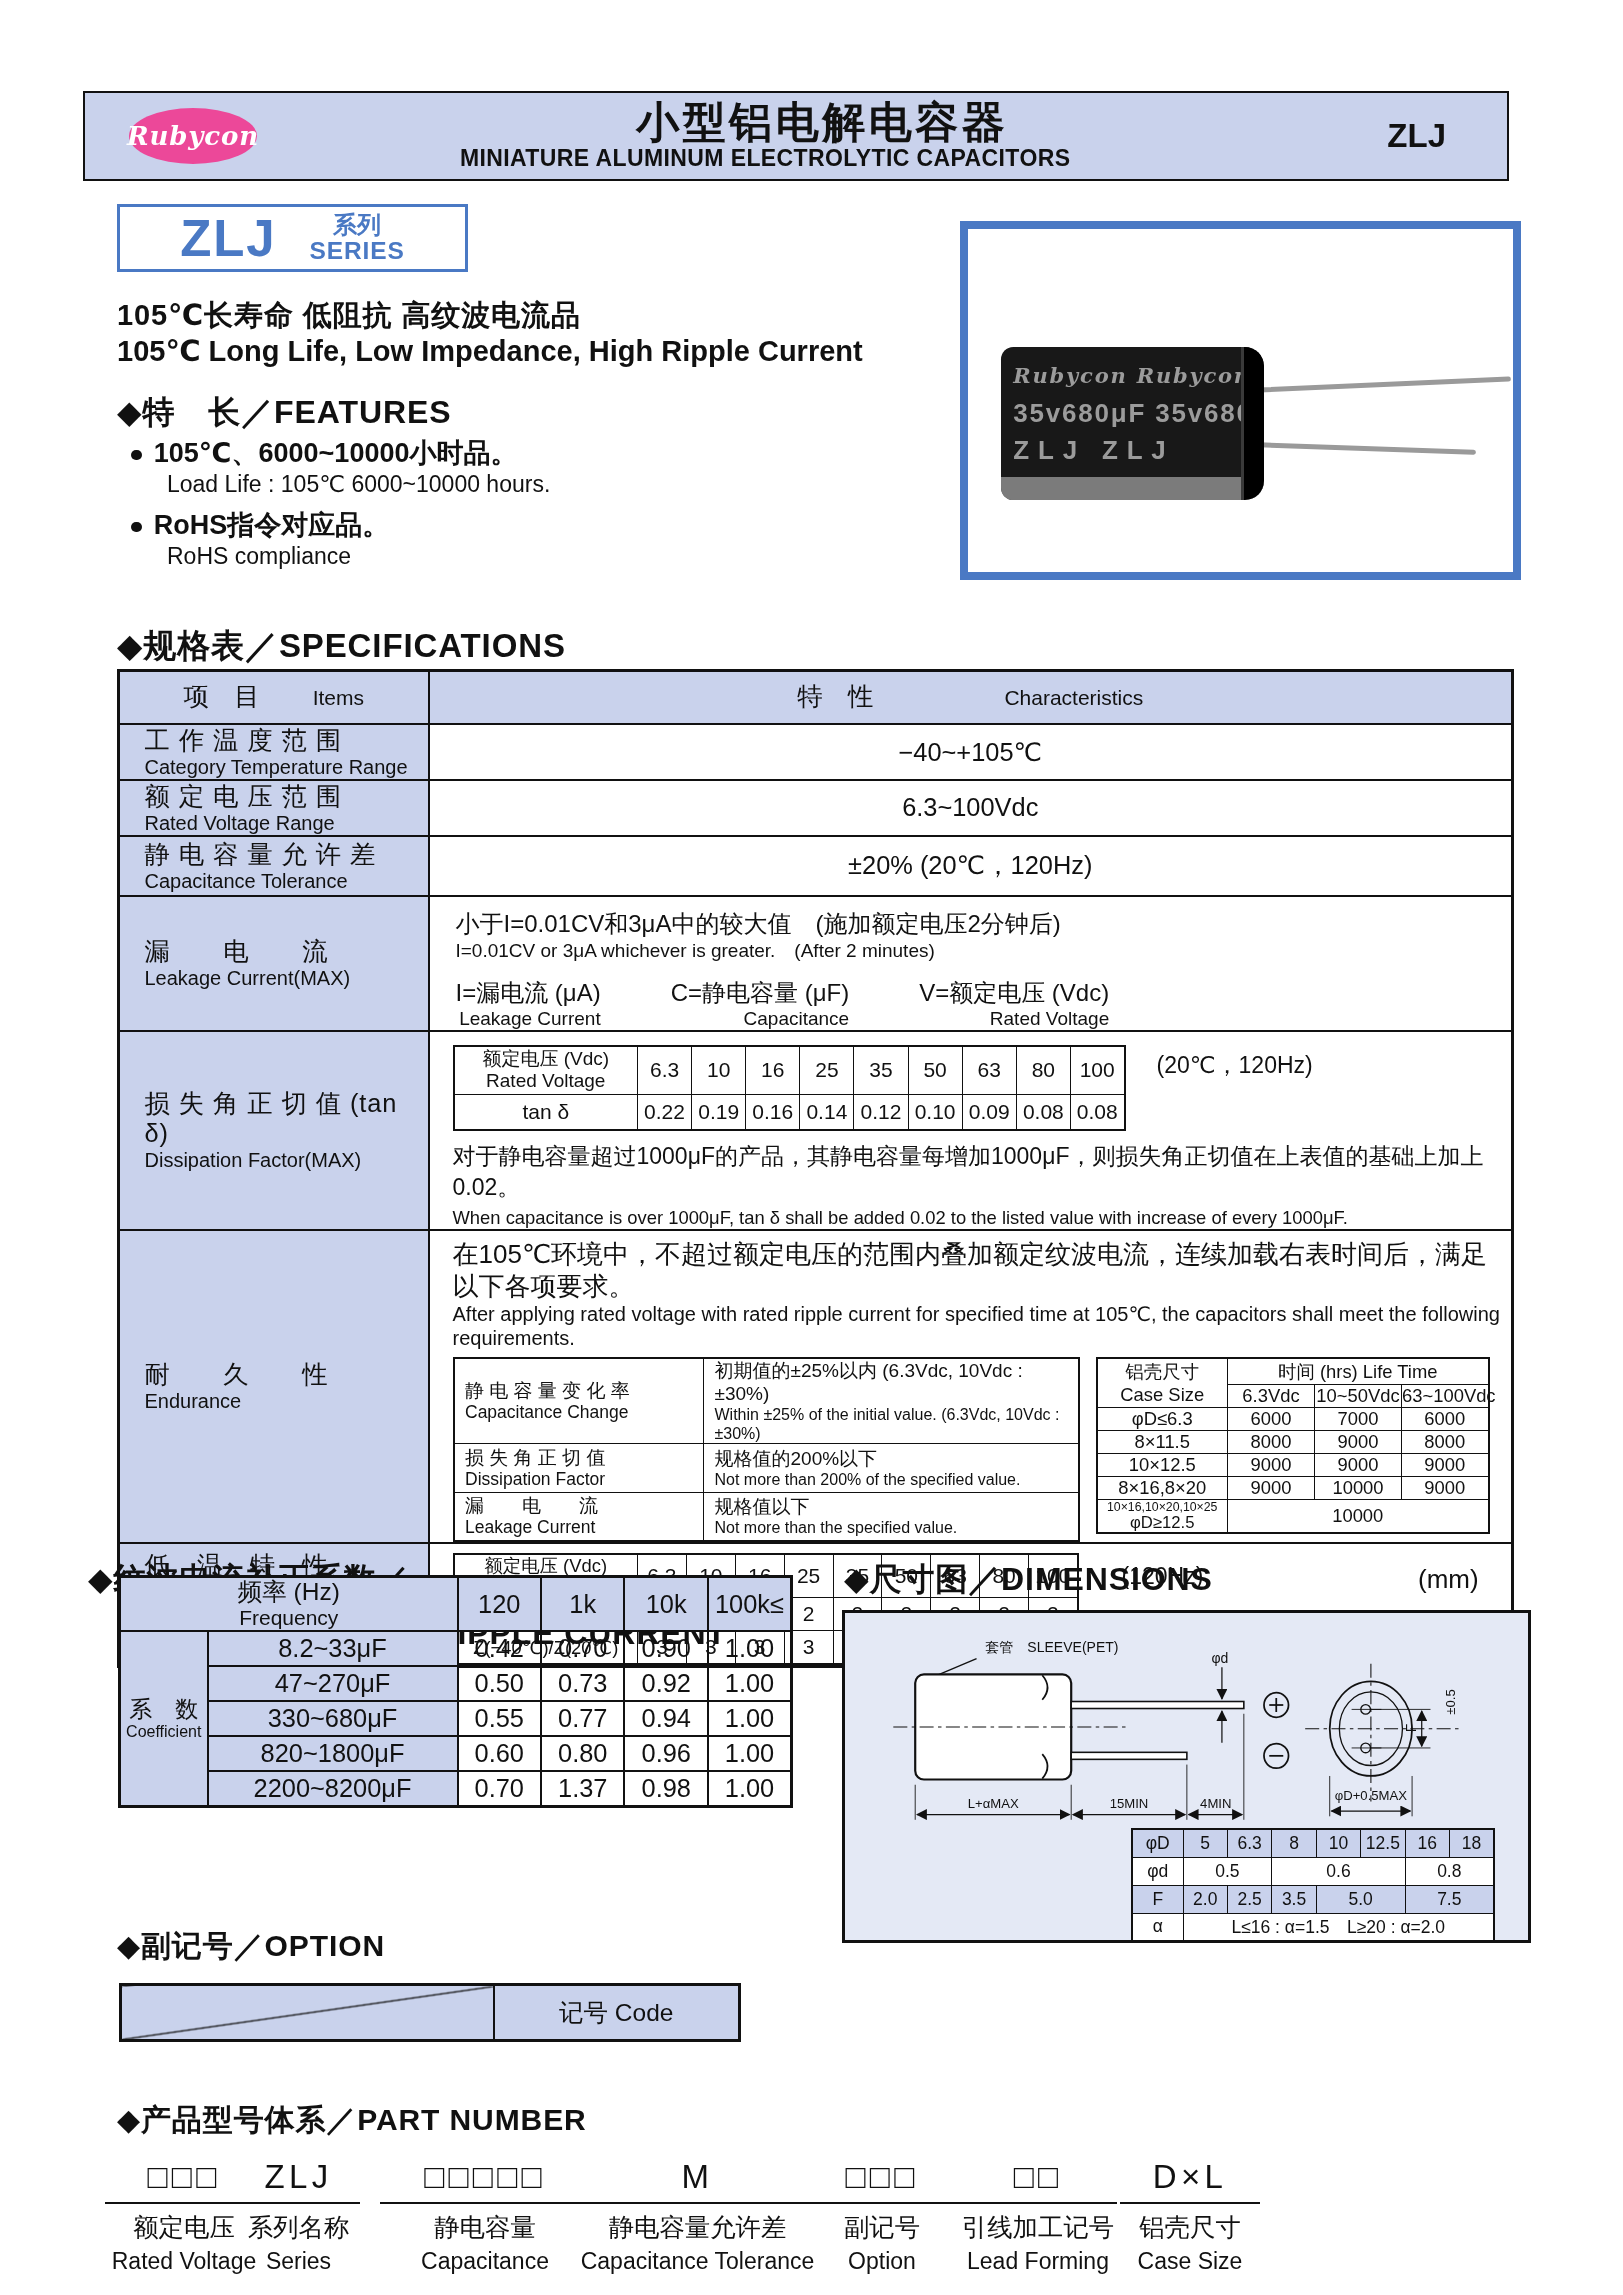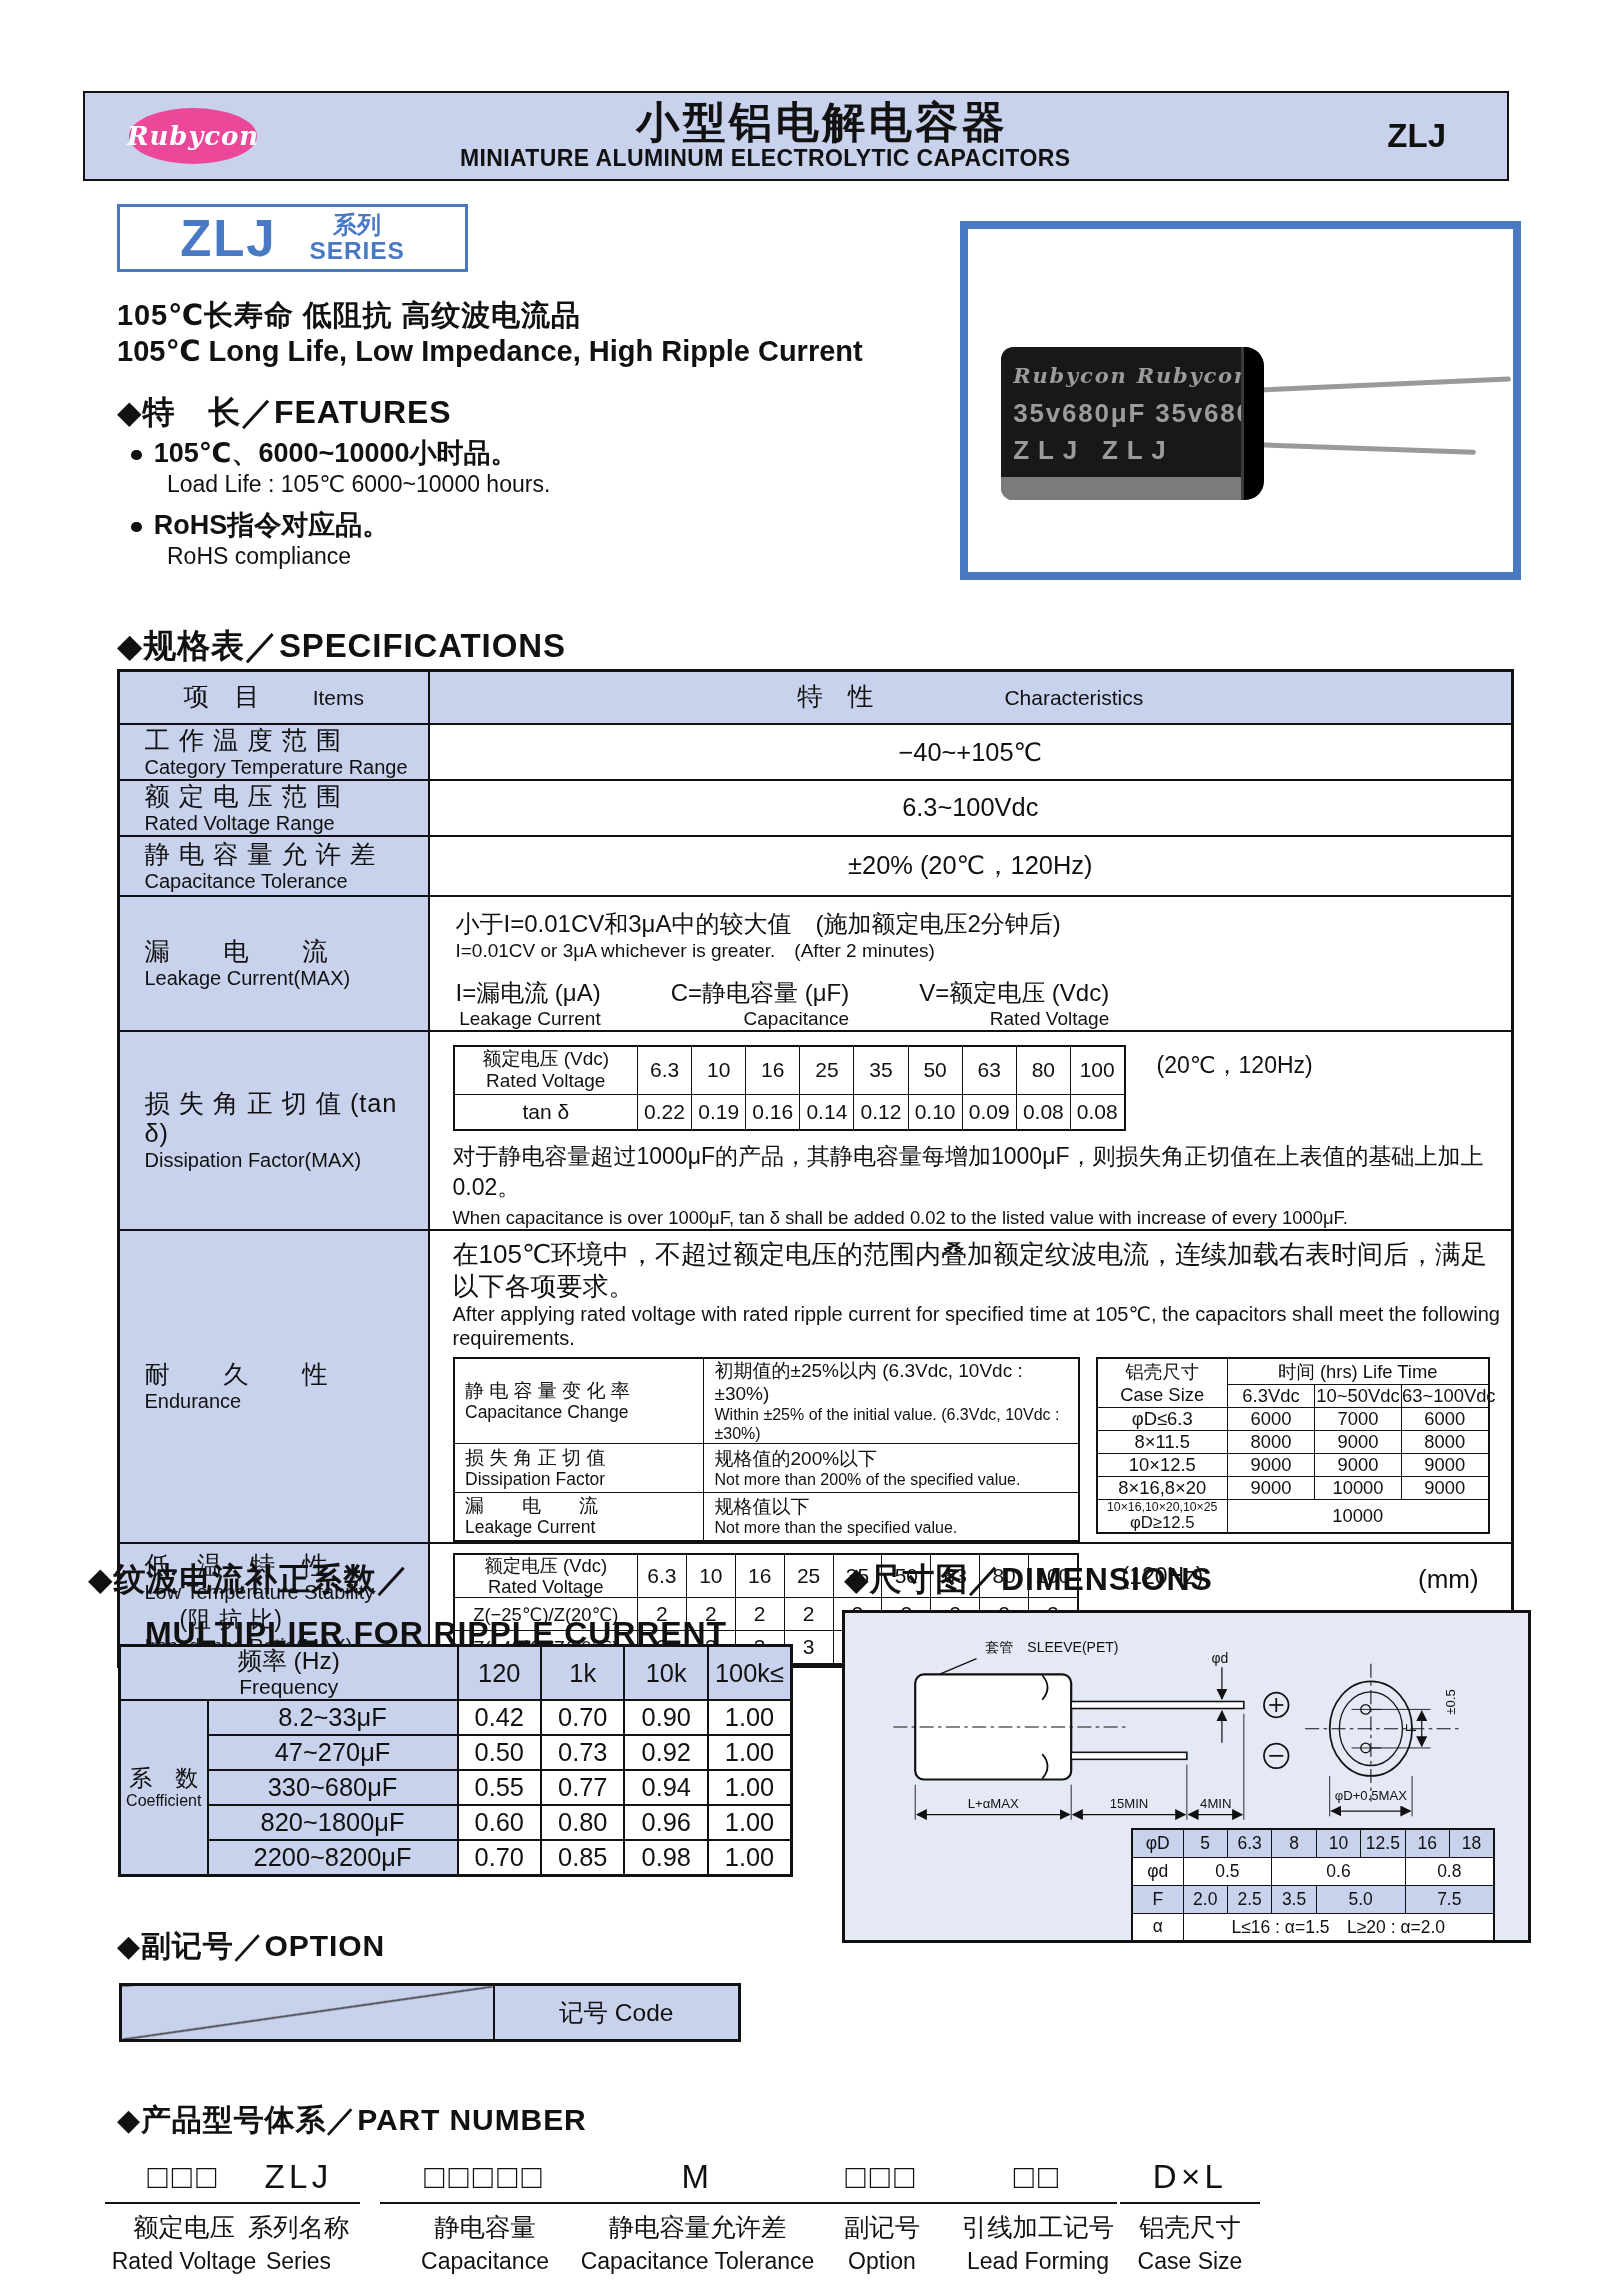--- a/index.html
+++ b/index.html
@@ -103,21 +103,21 @@
   .life-tbl .small1{font-size:12.3px;line-height:14px}
   .life-tbl .small2{font-size:16.7px;line-height:18.4px}
 
   .low-wrap{padding:8.8px 0 0 23px;position:relative}
   .low-tbl{width:626px}
   .low-tbl .lab{font-size:18.4px;line-height:21px}
   .low-tbl td{font-size:21px}
   .cond2{position:absolute;left:692px;top:19px;font-size:23px}
 
   
-  .rip{left:118px;top:1644px;width:675px;border:3.5px solid #111}
+  .rip{left:118px;top:1575px;width:675px;border:3.5px solid #111}
   .rip td{border:2.6px solid #111;text-align:center;vertical-align:middle}
   .rip .fcn{font-size:24.5px;font-weight:500;line-height:28px}
   .rip .fen{font-size:21px;line-height:24px}
   .rip td{font-size:25.4px}
   .rip .coef-cn{font-size:23px;font-weight:500;line-height:26px}
   .rip .coef-en{font-size:16px;line-height:19px}
 
   
   .dimbox{left:842px;top:1610px;width:689px;height:333px;background:#e4e9f5;border:3.5px solid #111}
   .dim-tbl{left:286px;top:215px;width:364px;background:#fff;border:2.6px solid #111}
@@ -545,21 +545,21 @@
     <tr style="height:35px">
       <td class="lav">820~1800μF</td>
       <td>0.60</td>
       <td>0.80</td>
       <td>0.96</td>
       <td>1.00</td>
     </tr>
     <tr style="height:35px">
       <td class="lav">2200~8200μF</td>
       <td>0.70</td>
-      <td>0.85</td>
+      <td>1.37</td>
       <td>0.98</td>
       <td>1.00</td>
     </tr>
   </tbody>
     </table>
 
   <div class="abs h1" style="left:844px;top:1558px">◆尺寸图／DIMENSIONS</div>
   <div class="abs" style="left:1418px;top:1564px;font-size:26px">(mm)</div>
 
   <div class="abs dimbox">

